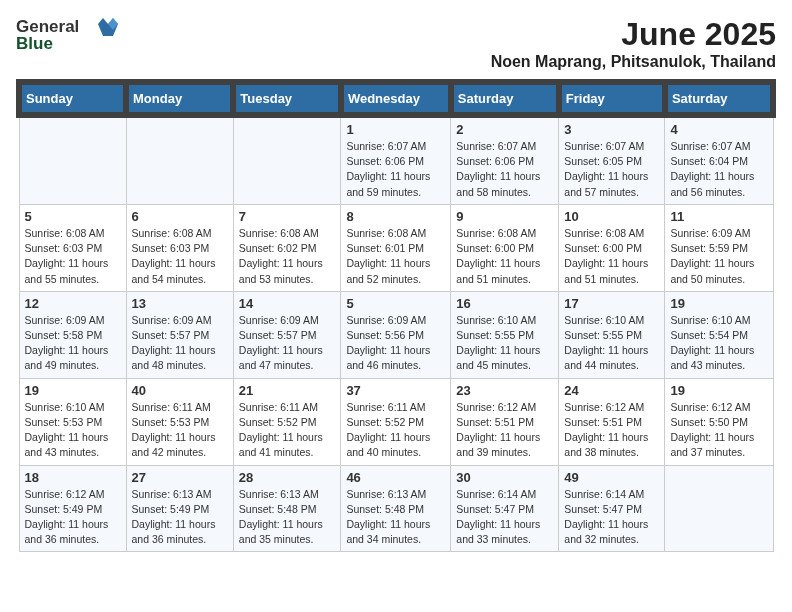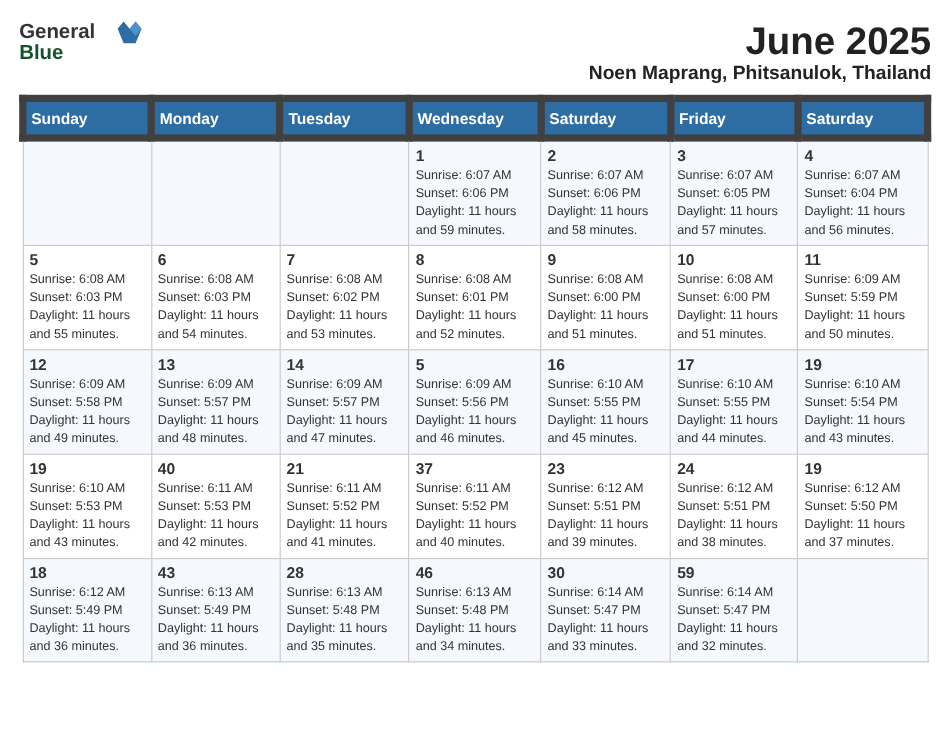--- a/index.html
+++ b/index.html
@@ -312,21 +312,21 @@
       </tr>
       <tr>
         <td>
           <span class="day-num">18</span>
           <div class="day-info" style="white-space: pre-line;">Sunrise: 6:12 AM
 Sunset: 5:49 PM
 Daylight: 11 hours
 and 36 minutes.</div>
         </td>
         <td>
-          <span class="day-num">43</span>
+          <span class="day-num">27</span>
           <div class="day-info" style="white-space: pre-line;">Sunrise: 6:13 AM
 Sunset: 5:49 PM
 Daylight: 11 hours
 and 36 minutes.</div>
         </td>
         <td>
           <span class="day-num">28</span>
           <div class="day-info" style="white-space: pre-line;">Sunrise: 6:13 AM
 Sunset: 5:48 PM
 Daylight: 11 hours
@@ -340,21 +340,21 @@
 and 34 minutes.</div>
         </td>
         <td>
           <span class="day-num">30</span>
           <div class="day-info" style="white-space: pre-line;">Sunrise: 6:14 AM
 Sunset: 5:47 PM
 Daylight: 11 hours
 and 33 minutes.</div>
         </td>
         <td>
-          <span class="day-num">59</span>
+          <span class="day-num">49</span>
           <div class="day-info" style="white-space: pre-line;">Sunrise: 6:14 AM
 Sunset: 5:47 PM
 Daylight: 11 hours
 and 32 minutes.</div>
         </td>
         <td class="empty-cell"></td>
       </tr>
     </tbody>
 </table>
 

